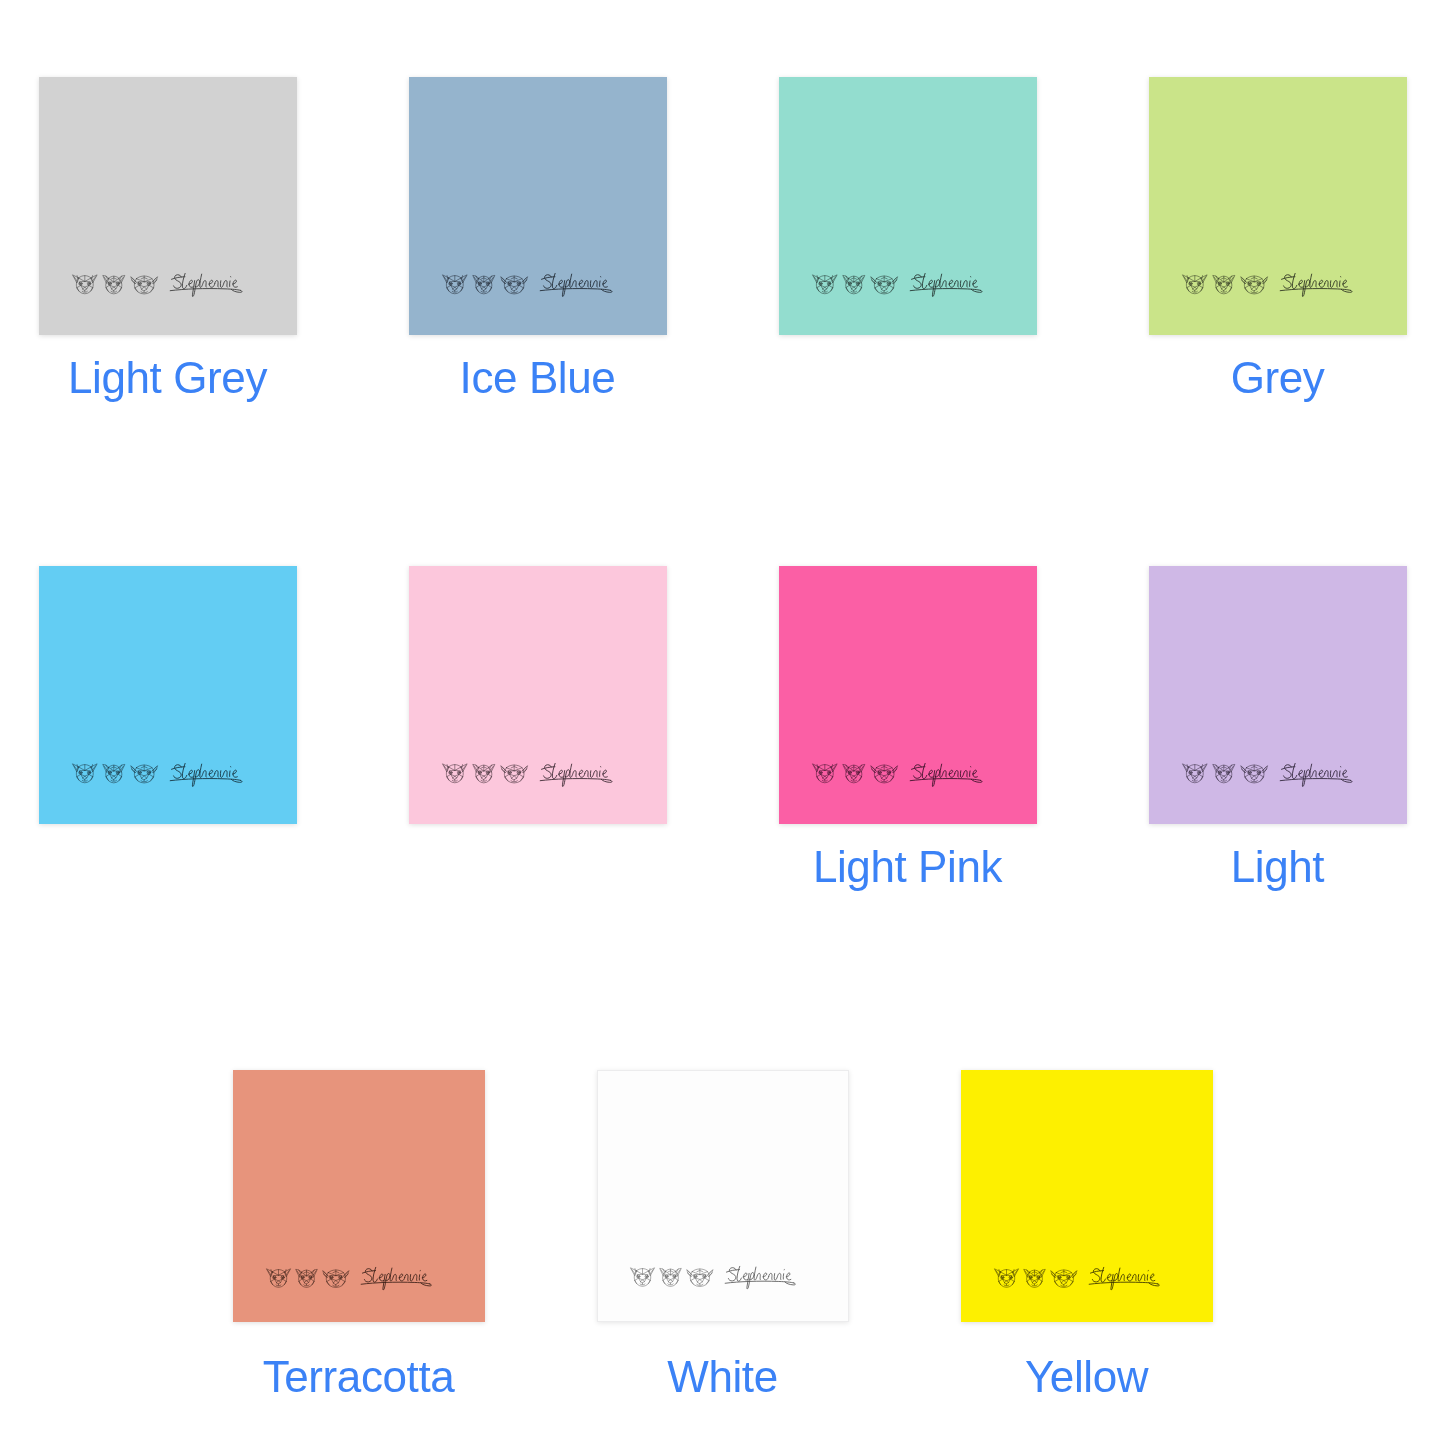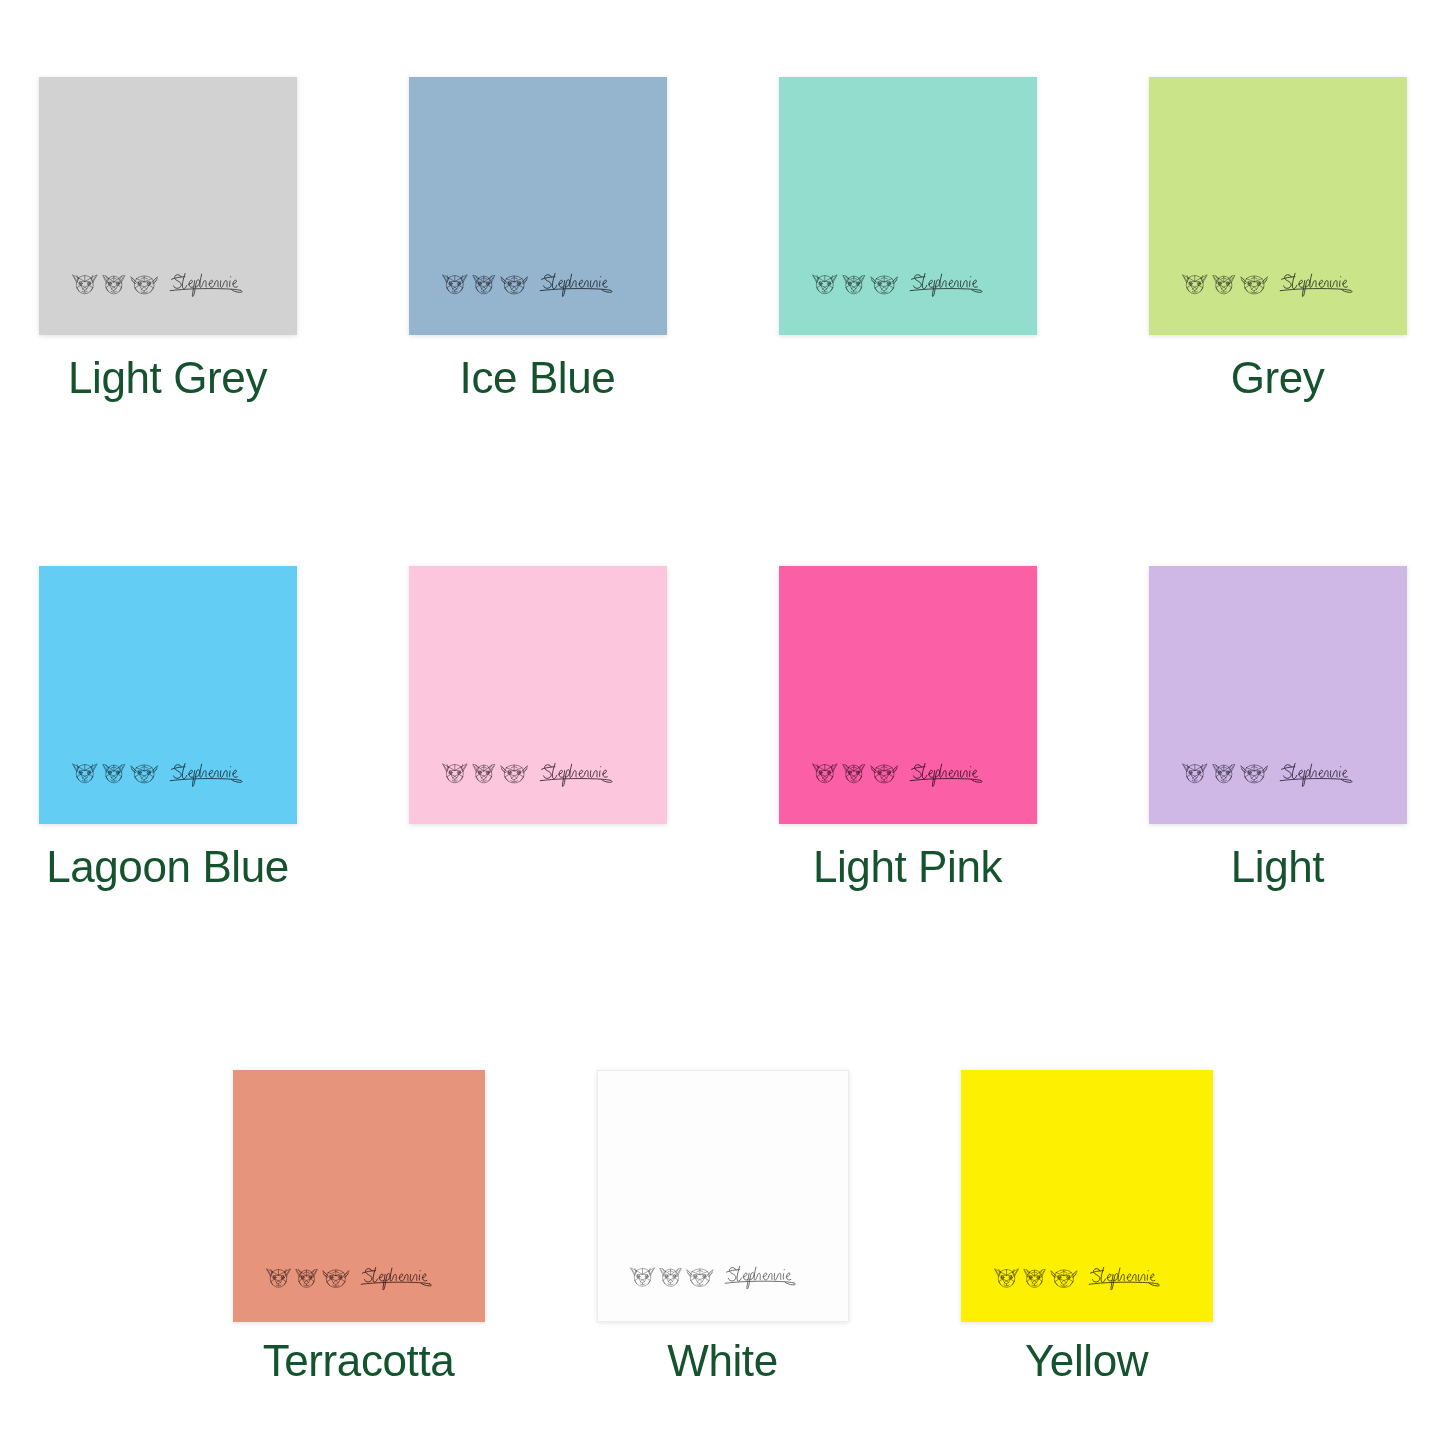--- a/index.html
+++ b/index.html
@@ -31,21 +31,21 @@
   .swatch-row.row-1 { margin-top: 77px; gap: 112px; }
   .swatch-row.row-2 { margin-top: 165px; gap: 112px; }
   .swatch-row.row-3 { margin-top: 180px; gap: 112px; }
 
   .swatch-cell {
     display: flex;
     flex-direction: column;
     align-items: center;
     width: 258px;
   }
-  .row-3 .swatch-cell { width: 252px; }
+  .row-3 .swatch-cell { width: 252px; gap: 16px; }
 
   
   .swatch-card {
     position: relative;
     width: 258px;
     height: 258px;
     box-sizing: border-box;
     box-shadow: 0 1px 5px rgba(0,0,0,0.13);
     overflow: hidden;
     flex: none;
@@ -89,21 +89,21 @@
   }
   .signature svg { display: block; }
 
   
   .swatch-label {
     margin-top: 20px;
     font-family: "Liberation Sans", sans-serif;
     font-size: 44px;
     font-weight: 400;
     letter-spacing: -0.4px;
-    color: #14532d;
+    color: #3b82f6;
     text-align: center;
     white-space: nowrap;
     line-height: 1.05;
   }
   .row-3 .swatch-label { margin-top: 16px; }
 </style>
 </head>
 <body style="background: rgb(255, 255, 255);">
 
 <div class="swatch-chart">
@@ -700,21 +700,20 @@
     <path d="M67.4 10.8 C67.0 13.0 66.8 15.2 67.0 16.8"></path>
     <path d="M67.8 6.2 C68.0 6.0 68.2 6.0 68.4 6.2"></path>
     <path d="M70.2 14.2 C72.4 13.8 74.2 12.6 74.4 11.2 C74.6 10.0 73.4 9.5 72.4 10.4
              C71.2 11.4 70.4 13.4 70.8 15.4 C71.2 17.4 73.2 18.4 75.4 17.2"></path>
     <path d="M2.4 21.4 C18.0 19.4 40.0 18.6 62.0 19.4 C70.0 19.7 75.4 20.2 78.6 21.0"></path>
     <path d="M78.6 21.0 C81.4 21.8 81.0 23.4 78.0 23.2 C74.0 23.0 70.0 21.6 68.8 20.0"></path>
   </svg>
             </div>
       </div>
     </div>
-    <div class="swatch-label">Lagoon Blue</div>
   </div>
       <div class="swatch-cell">
     <div class="swatch-card" style="background: rgb(252, 199, 220);">
       <div class="card-artwork">
         <div class="dog-trio">
               <span class="dog-face">
                 <svg width="27.6" height="23.92" viewBox="0 0 30 26" fill="none" stroke="#3a2730" stroke-width="0.55" stroke-linejoin="round" stroke-linecap="round">
     <path d="M6.2 10.5 L1.6 2.0 L8.2 5.2 Z"></path>
     <path d="M23.8 10.5 L28.4 2.0 L21.8 5.2 Z"></path>
     <path d="M3.2 4.0 L6.6 8.6 M6.6 2.8 L7.4 6.4"></path>

